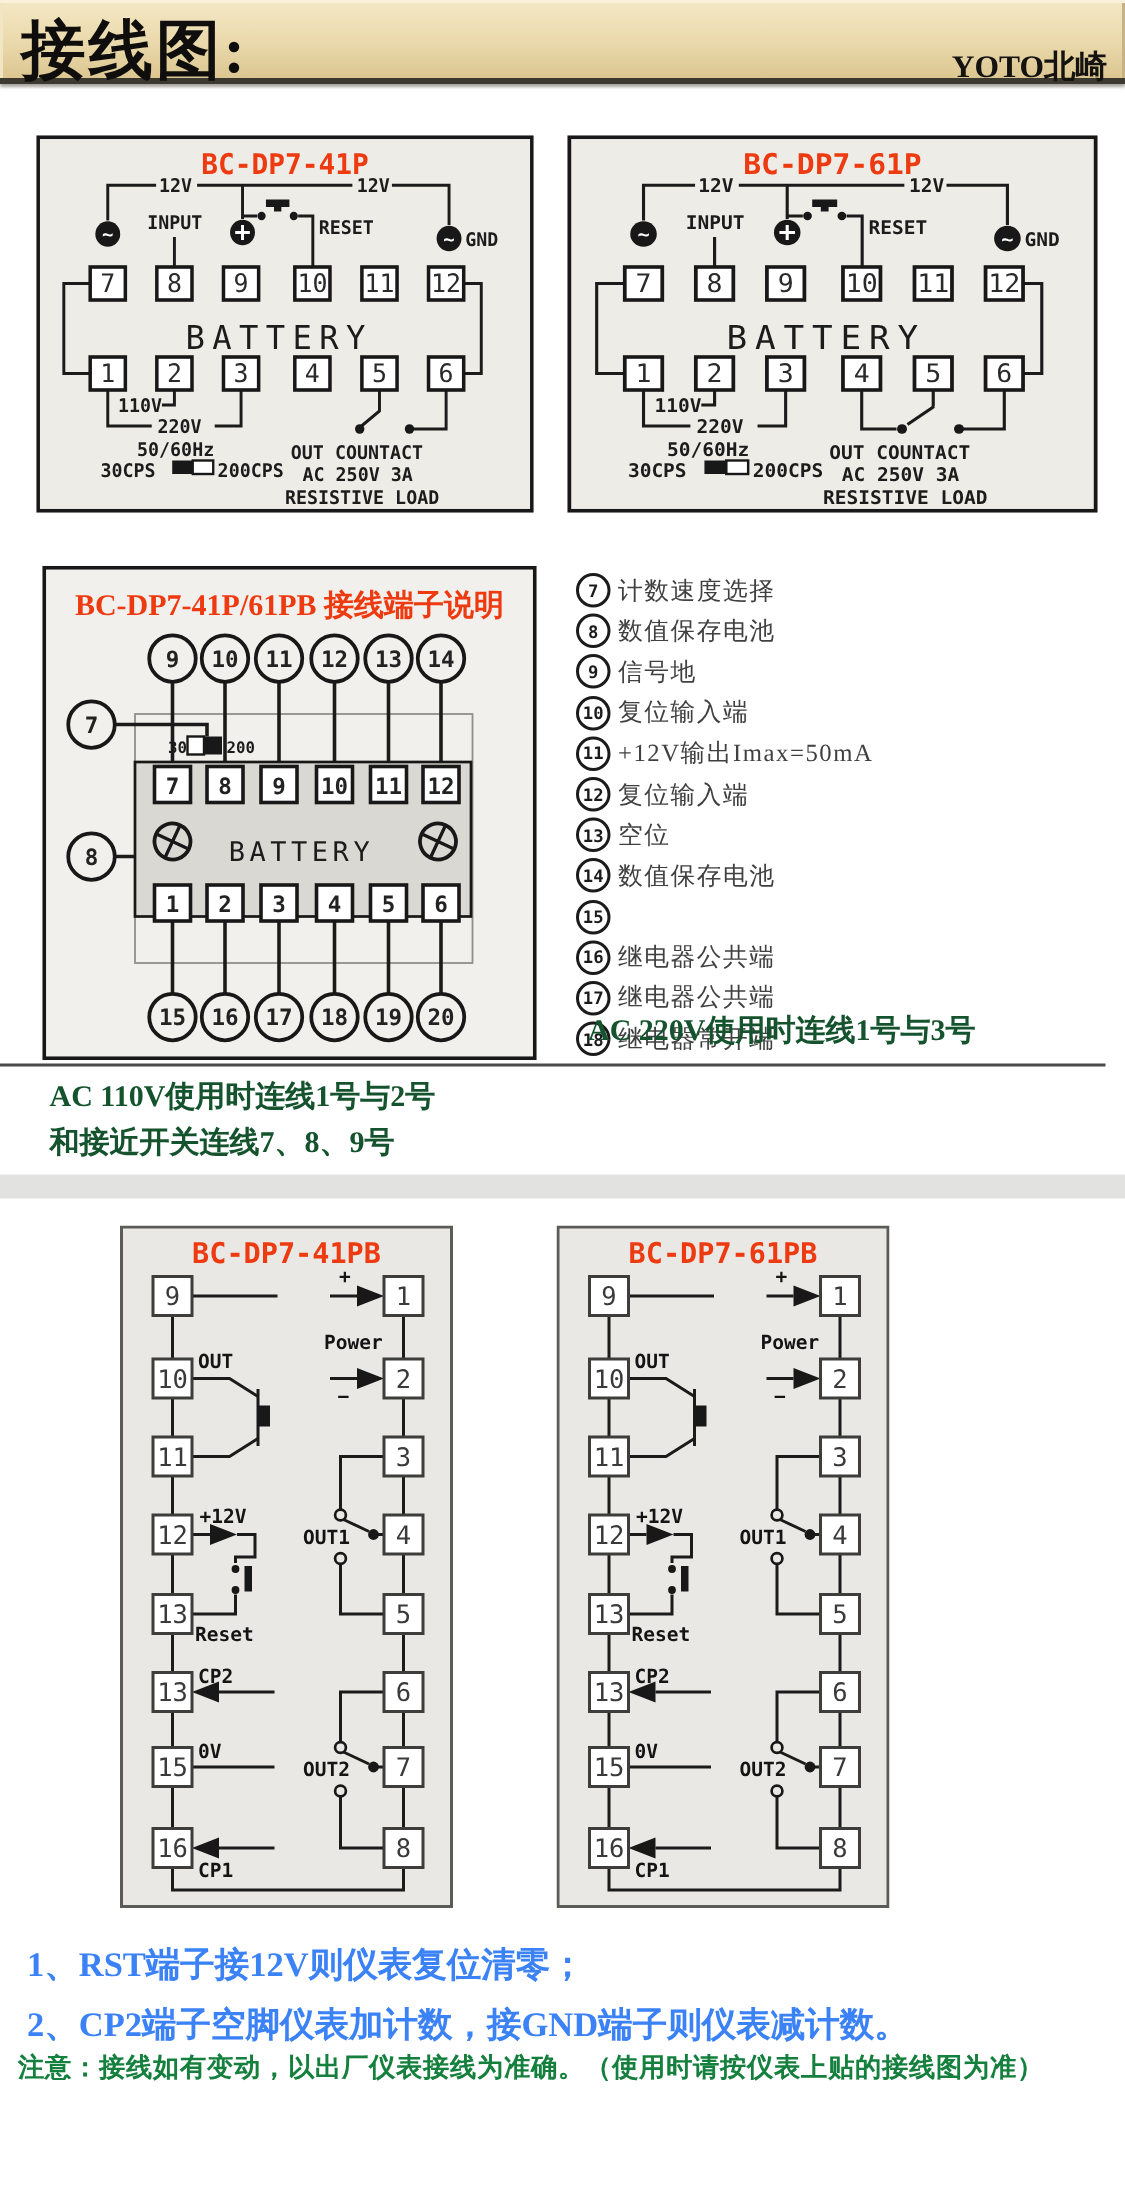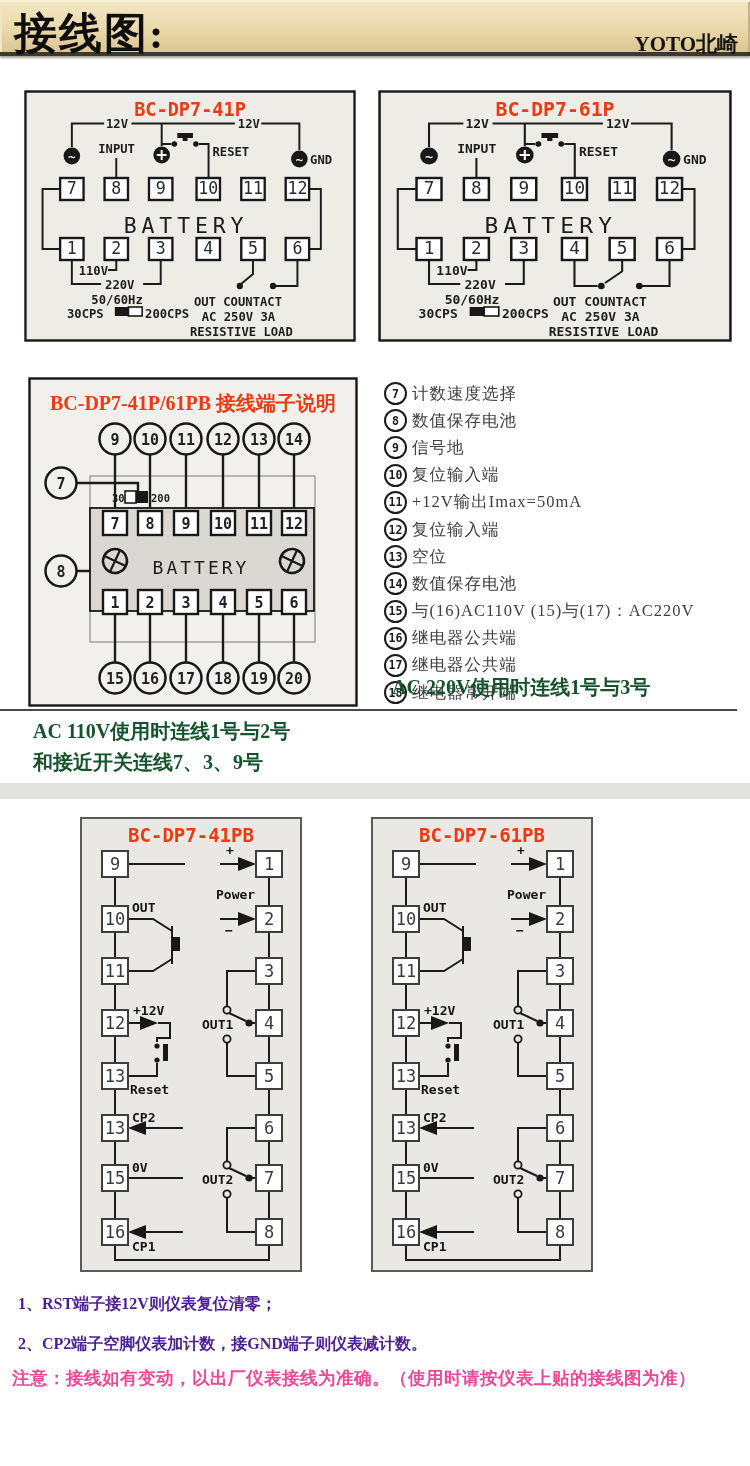--- a/index.html
+++ b/index.html
@@ -51,22 +51,22 @@
   
   .legend{position:absolute;left:384px;top:380px;display:flex;flex-direction:column;}
   .legend-row{display:flex;align-items:center;height:27.2px;}
   .lnum{width:19px;height:19px;border:2px solid #1b1b1b;border-radius:50%;
         font-family:"DejaVu Sans Mono","Liberation Mono",monospace;font-weight:700;font-size:11.5px;
         display:flex;align-items:center;justify-content:center;color:#1b1b1b;flex:none;margin-right:5px;}
   .ltext{font-size:16.5px;color:#404040;letter-spacing:1px;white-space:nowrap;}
 
   
   .note{font-weight:700;font-size:20px;color:#14532d;line-height:31px;white-space:nowrap;}
-  .fnote{font-weight:700;font-size:16px;color:#4c1d95;white-space:nowrap;}
-  .fwarn{font-weight:700;font-size:17.5px;color:#ec4899;white-space:nowrap;letter-spacing:.5px;}
+  .fnote{font-weight:700;font-size:23px;color:#3b82f6;white-space:nowrap;}
+  .fwarn{font-weight:700;font-size:17.5px;color:#15803d;white-space:nowrap;letter-spacing:.5px;}
 
   .divline{position:absolute;left:0;top:709px;width:737px;height:2px;background:#4a4a4a;}
   .graystrip{position:absolute;left:0;top:783px;width:750px;height:16px;background:#e2e2e0;}
 </style>
 </head>
 <body>
 
 <div class="page">
 
   <div class="hdr">
@@ -360,39 +360,38 @@
     <div class="legend-row">
         <span class="lnum">13</span>
         <span class="ltext">空位</span>
       </div>
     <div class="legend-row">
         <span class="lnum">14</span>
         <span class="ltext">数值保存电池</span>
       </div>
     <div class="legend-row">
         <span class="lnum">15</span>
-        <span class="ltext">与(16)AC110V (15)与(17)：AC220V</span>
       </div>
     <div class="legend-row">
         <span class="lnum">16</span>
         <span class="ltext">继电器公共端</span>
       </div>
     <div class="legend-row">
         <span class="lnum">17</span>
         <span class="ltext">继电器公共端</span>
       </div>
     <div class="legend-row">
         <span class="lnum">18</span>
         <span class="ltext">继电器常开端</span>
       </div>
   </div>
 
   <div class="abs note" style="left:33px;top:716px">
     <div>AC 110V使用时连线1号与2号</div>
-    <div>和接近开关连线7、3、9号</div>
+    <div>和接近开关连线7、8、9号</div>
   </div>
   <div class="abs note" style="left:392px;top:672px">AC 220V使用时连线1号与3号</div>
 
   <div class="divline"></div>
   <div class="graystrip"></div>
 
   <svg class="abs" style="left:80px;top:817px" width="222" height="455" viewBox="0 0 222 455">
     <rect class="pbbg" x="1" y="1" width="220" height="453"></rect>
     <text class="red-title" x="111" y="25">BC-DP7-41PB</text>
     <g class="wire">

